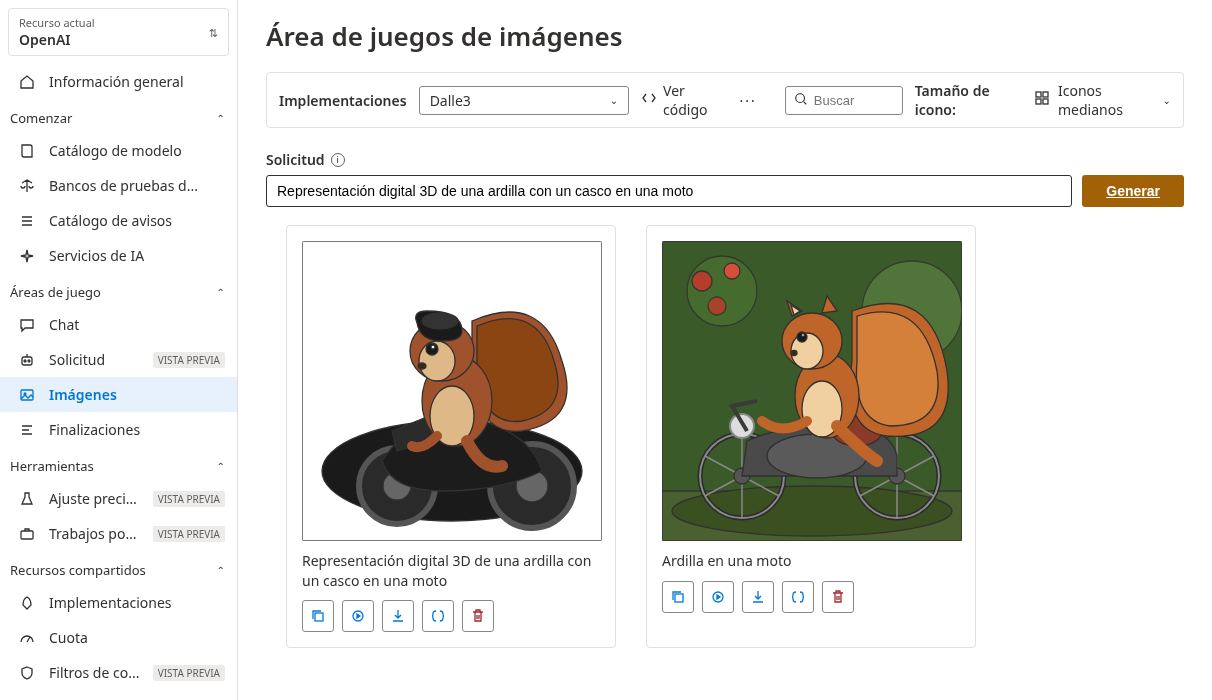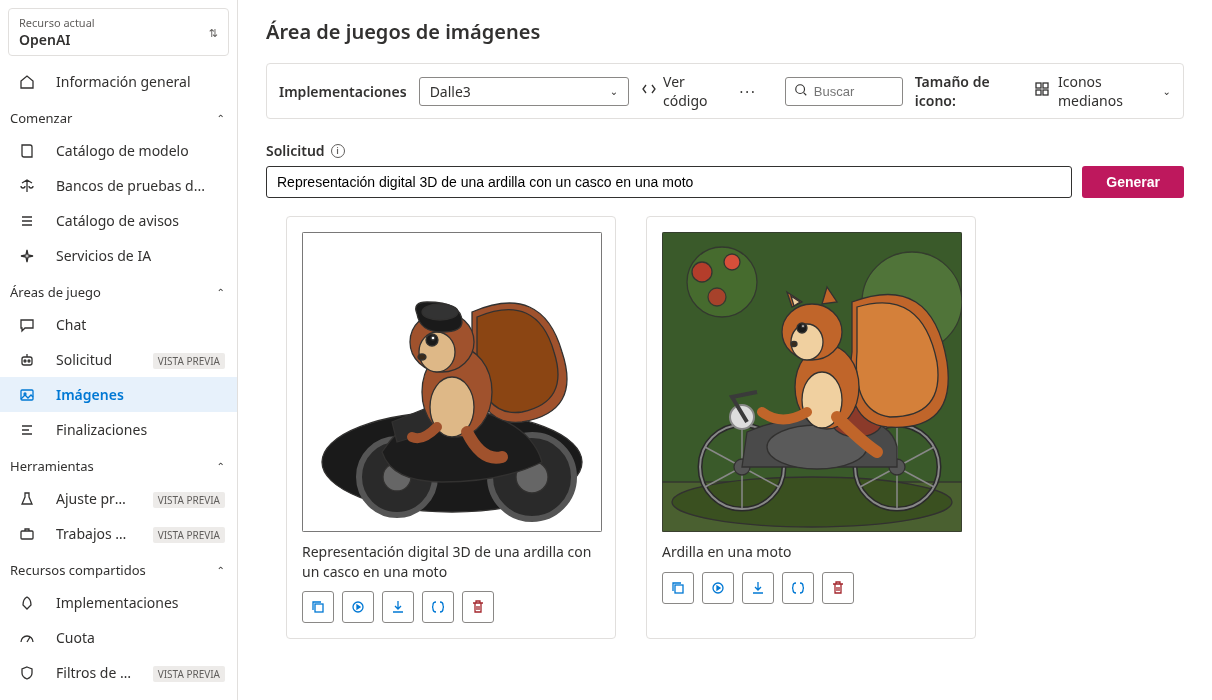--- a/index.html
+++ b/index.html
@@ -3,43 +3,43 @@
 <meta charset="utf-8">
 <style>
 * { box-sizing: border-box; margin: 0; padding: 0; }
 body { font-family: "Segoe UI", system-ui, sans-serif; font-size: 14px; color: #323130; background: #fff; overflow: hidden; }
 .app { display: flex; width: 1212px; height: 700px; }
 .sidebar { width: 238px; border-right: 1px solid #e1dfdd; overflow-y: auto; padding-bottom: 20px; }
 .resource-box { margin: 8px; border: 1px solid #e1dfdd; border-radius: 4px; padding: 6px 10px; display: flex; align-items: center; justify-content: space-between; }
 .resource-label { font-size: 11px; color: #605e5c; }
 .resource-value { font-size: 14px; font-weight: 600; }
 .chev-updown { font-size: 11px; color: #605e5c; }
-.nav-item { display: flex; align-items: flex-end; gap: 20px; padding: 8px 12px 8px 18px; cursor: pointer; }
+.nav-item { display: flex; align-items: center; gap: 13px; padding: 8px 12px 8px 18px; cursor: pointer; }
 .nav-item.active { background: #e7f1fb; }
 .nav-item.active .nav-icon, .nav-item.active .nav-label { color: #0078d4; font-weight: 600; }
 .nav-icon { width: 18px; height: 18px; display: flex; align-items: center; justify-content: center; color: #323130; }
 .nav-label { font-size: 14px; white-space: nowrap; overflow: hidden; text-overflow: ellipsis; flex: 1; }
 .section-header { display: flex; align-items: center; justify-content: space-between; padding: 10px 12px 6px 10px; font-size: 13px; color: #323130; cursor: pointer; }
 .badge { font-size: 10px; background: #edebe9; padding: 1px 5px; border-radius: 2px; color: #605e5c; }
 .main { flex: 1; padding: 18px 28px; overflow-y: auto; }
-.page-title { font-size: 20px; font-weight: 600; margin-bottom: 18px; }
+.page-title { font-size: 26px; font-weight: 600; margin-bottom: 18px; }
 .toolbar { display: flex; align-items: center; gap: 12px; border: 1px solid #e1dfdd; border-radius: 4px; padding: 8px 12px; margin-bottom: 22px; }
 .tb-label { font-size: 14px; font-weight: 600; }
 .tb-select { border: 1px solid #8a8886; border-radius: 3px; padding: 4px 10px; width: 232px; display: flex; justify-content: space-between; align-items: center; cursor: pointer; }
 .tb-link { display: flex; align-items: center; gap: 6px; cursor: pointer; }
 .tb-more { cursor: pointer; padding: 0 4px; letter-spacing: 2px; }
 .tb-search { border: 1px solid #8a8886; border-radius: 3px; padding: 4px 8px; display: flex; align-items: center; gap: 6px; width: 120px; }
 .tb-search input { border: none; outline: none; font-size: 13px; width: 80px; }
 .tb-sizer { display: flex; align-items: center; gap: 8px; cursor: pointer; }
 .prompt-row { margin-bottom: 18px; }
 .prompt-label { display: flex; align-items: center; gap: 6px; font-size: 14px; font-weight: 600; margin-bottom: 6px; }
 .info-ic { width: 14px; height: 14px; border: 1px solid #605e5c; border-radius: 50%; font-size: 9px; display: flex; align-items: center; justify-content: center; color: #605e5c; }
 .prompt-controls { display: flex; gap: 10px; }
 .prompt-input { flex: 1; border: 1px solid #323130; border-radius: 3px; padding: 6px 10px; font-size: 14px; outline: none; }
-.gen-btn { background: #be185d; color: #fff; border: none; border-radius: 3px; padding: 8px 24px; font-size: 14px; font-weight: 600; cursor: pointer; }
+.gen-btn { background: #a16207; color: #fff; border: none; border-radius: 3px; padding: 8px 24px; font-size: 14px; font-weight: 600; cursor: pointer; text-decoration: underline; }
 .gallery { display: flex; gap: 30px; padding-left: 20px; }
 .card { width: 330px; border: 1px solid #e1dfdd; border-radius: 4px; padding: 15px; }
 .card-img { width: 300px; height: 300px; border-radius: 2px; overflow: hidden; }
 .card-caption { font-size: 14px; margin: 10px 0; line-height: 1.4; }
 .card-actions { display: flex; gap: 8px; }
 .icon-btn { width: 32px; height: 32px; border: 1px solid #8a8886; border-radius: 3px; display: flex; align-items: center; justify-content: center; cursor: pointer; color: #0078d4; background: #fff; }
 .icon-btn.danger { color: #a4262c; }
 .chev { font-size: 10px; }
 svg { stroke: currentColor; fill: none; stroke-width: 1.3; }
 .spacer { flex: 1; }

